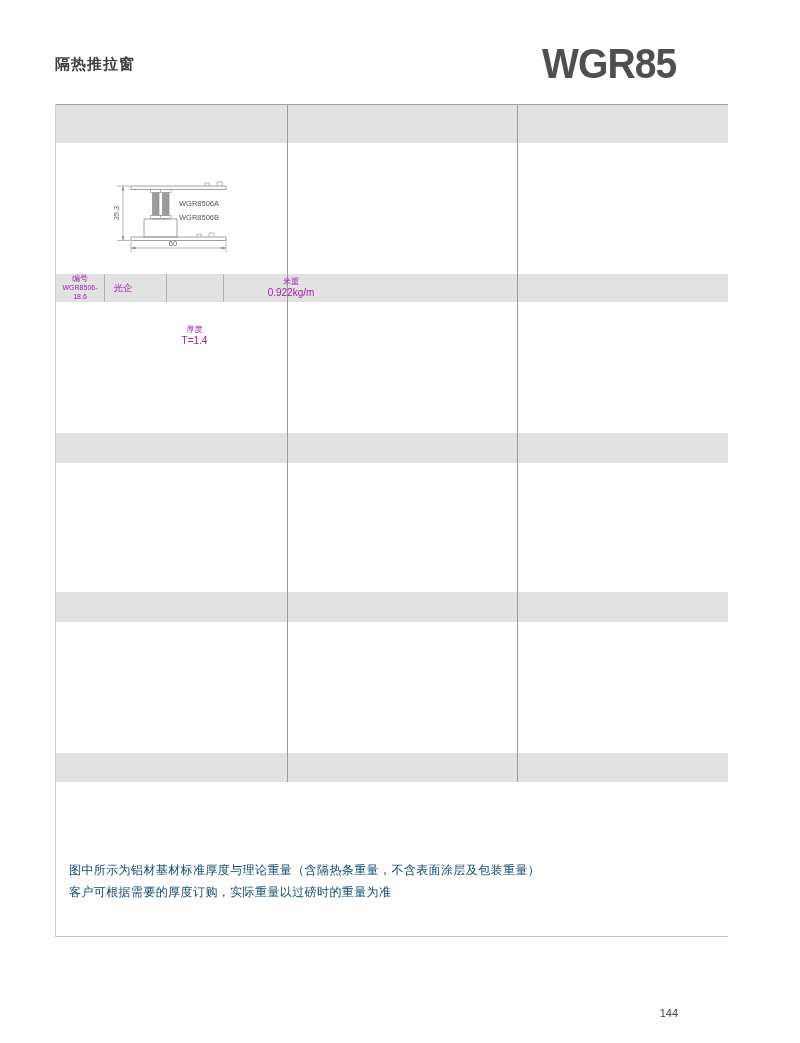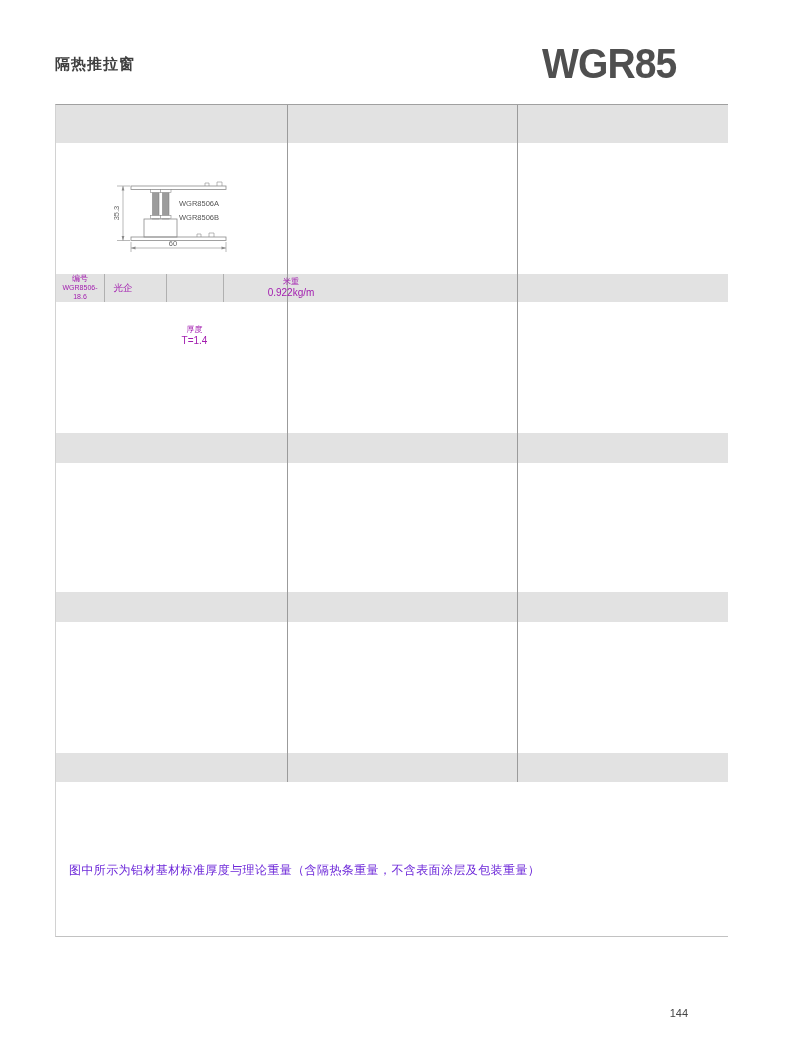--- a/index.html
+++ b/index.html
@@ -43,24 +43,24 @@
   .cell-type{left:36px;width:62px;font-size:9.5px;}
   .cell-thk{left:110px;width:57px;margin-top:48px;}
   .cell-wt{left:167px;width:64px;margin-left:36px;}
   .cdiv{position:absolute;top:0;width:1px;height:28px;background:#b0b0b0;}
   .cdiv.c1{left:48px;}
   .cdiv.c2{left:110px;}
   .cdiv.c3{left:167px;}
   
   .profile-drawing{position:absolute;left:45px;top:68px;}
   
-  .notes{position:absolute;left:13px;top:754px;width:620px;color:#6d28d9;
+  .notes{position:absolute;left:13px;top:754px;width:620px;color:#0c4a6e;
     font-size:12px;letter-spacing:0.4px;line-height:22px;}
   
-  .page-number{position:absolute;right:40px;top:1007px;font-size:11px;color:#444444;}
+  .page-number{position:absolute;right:50px;top:1007px;font-size:11px;color:#444444;}
 </style>
 </head>
 <body>
 
 <div class="page">
 
   <div class="page-title">隔热推拉窗</div>
   <div class="model-number">WGR85</div>
 
   <div class="spec-table">
@@ -137,19 +137,20 @@
         <span class="lbl">米重</span>
         <span class="val">0.922kg/m</span>
       </div>
       <div class="cdiv c1"></div>
       <div class="cdiv c2"></div>
       <div class="cdiv c3"></div>
     </div>
 
     <div class="notes">
       <div>图中所示为铝材基材标准厚度与理论重量（含隔热条重量，不含表面涂层及包装重量）</div>
+      <div>客户可根据需要的厚度订购，实际重量以过磅时的重量为准</div>
     </div>
 
   </div>
 
   <div class="page-number">144</div>
 
 </div>
 
 </body></html>

